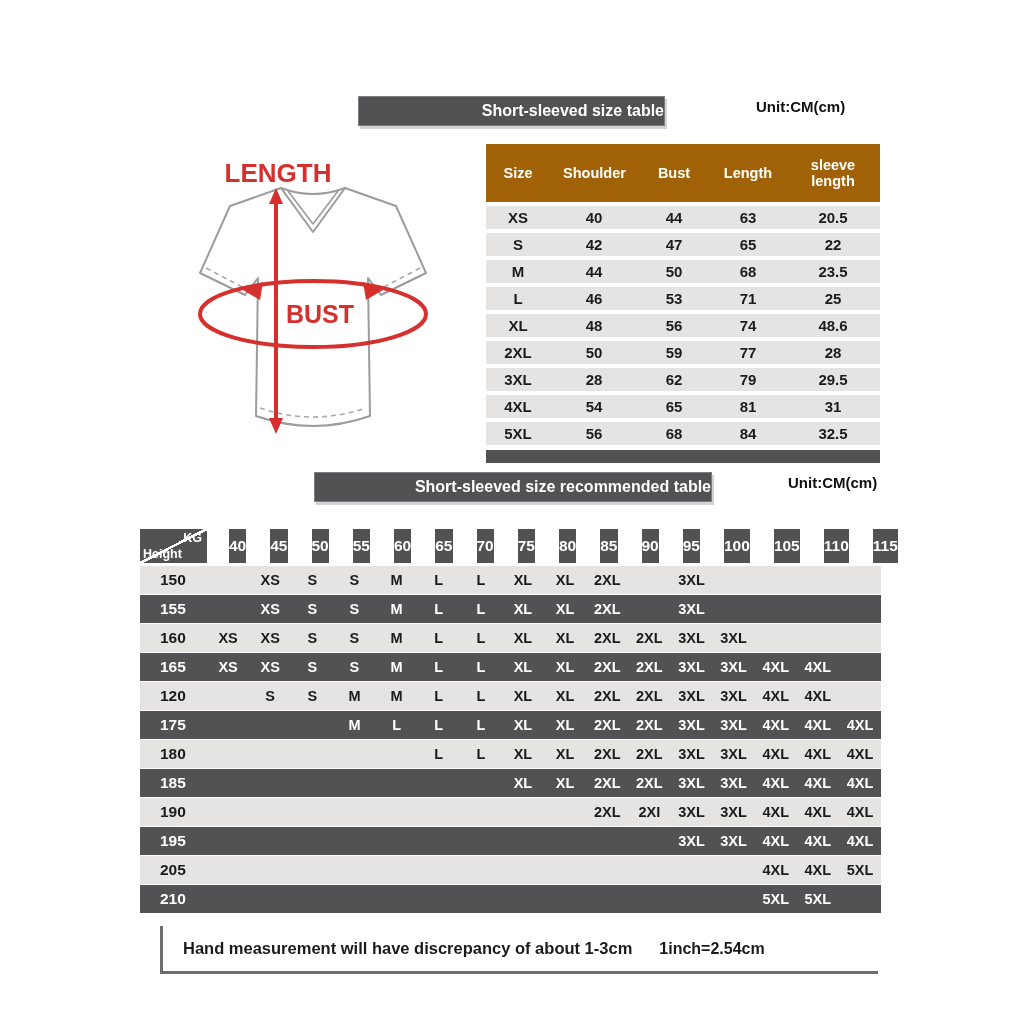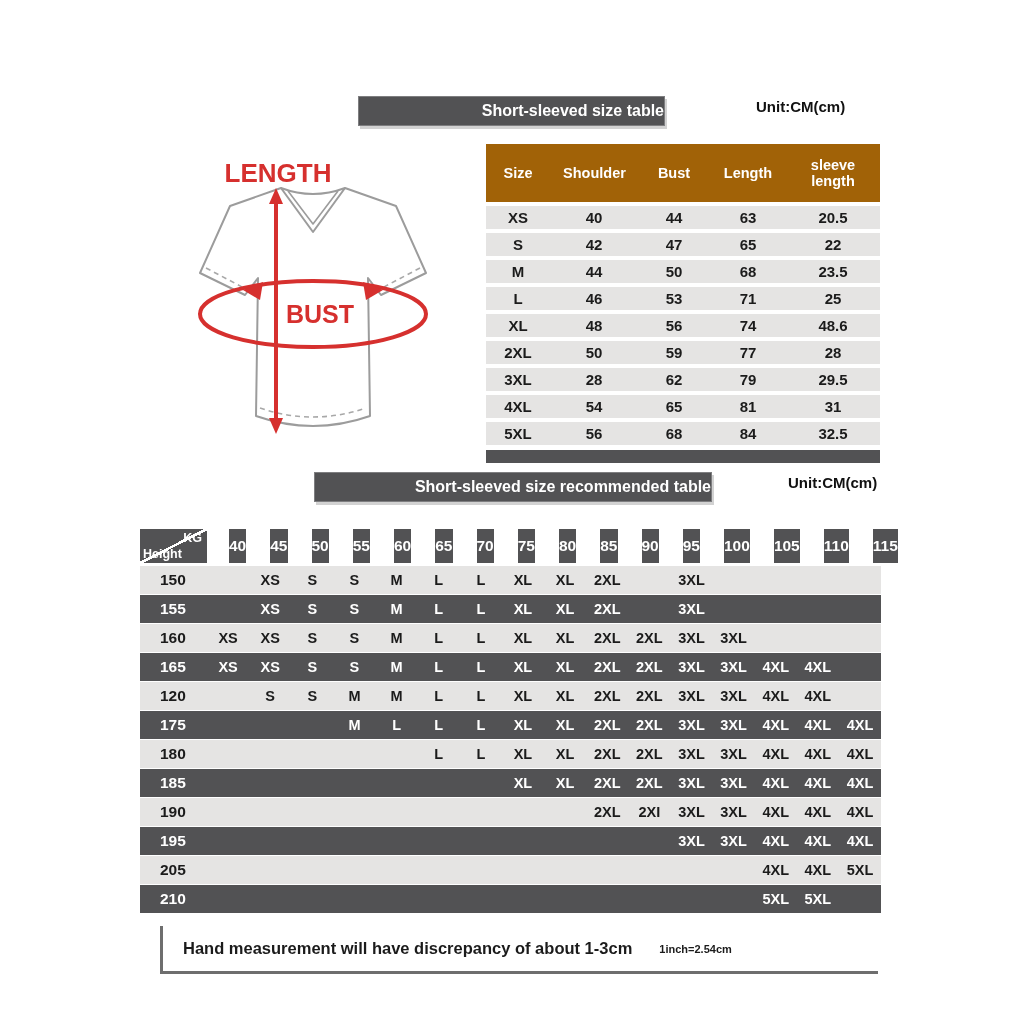--- a/index.html
+++ b/index.html
@@ -49,21 +49,21 @@
   .rrow.dark{background:#525254;color:#fff;}
   .hcell{padding-left:20px;font-size:15.5px;font-weight:bold;text-align:left;}
   .scell{font-size:14.5px;font-weight:bold;text-align:center;white-space:nowrap;}
   
   .footer-note{
     position:absolute;left:160px;top:926px;width:718px;height:48px;
     border-left:3px solid #6e6e6e;border-bottom:3px solid #6e6e6e;
     display:flex;align-items:center;padding-left:20px;gap:27px;box-sizing:border-box;
   }
   .footer-note .note{font-weight:bold;font-size:16.5px;}
-  .footer-note .conv{font-weight:bold;font-size:11px;}
+  .footer-note .conv{font-weight:bold;font-size:16px;}
 </style>
 </head>
 <body>
 
 <div class="page">
 
 
   <div class="sec-btn" style="left:358px;top:96px;width:305px;">Short-sleeved size  table</div>
   <div class="unit" style="left:756px;top:98px;">Unit:CM(cm)</div>
 

